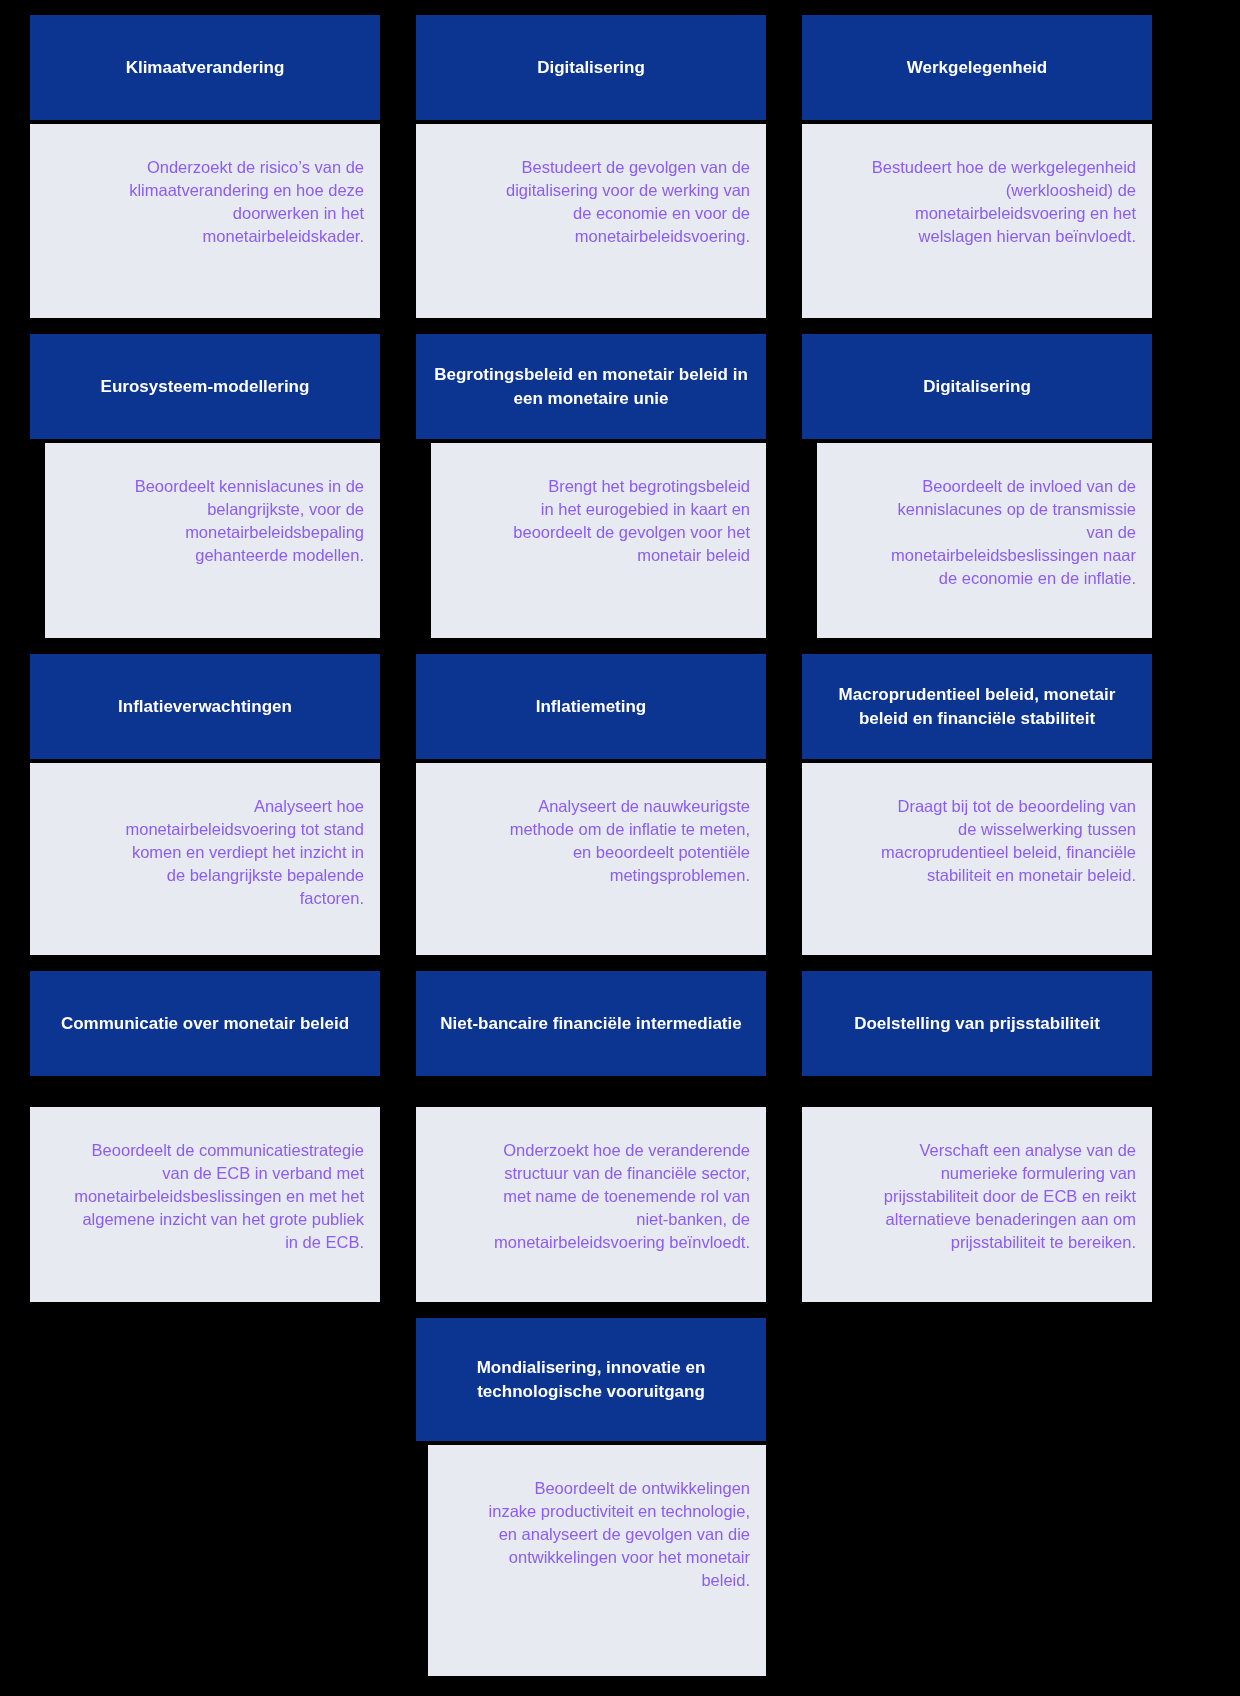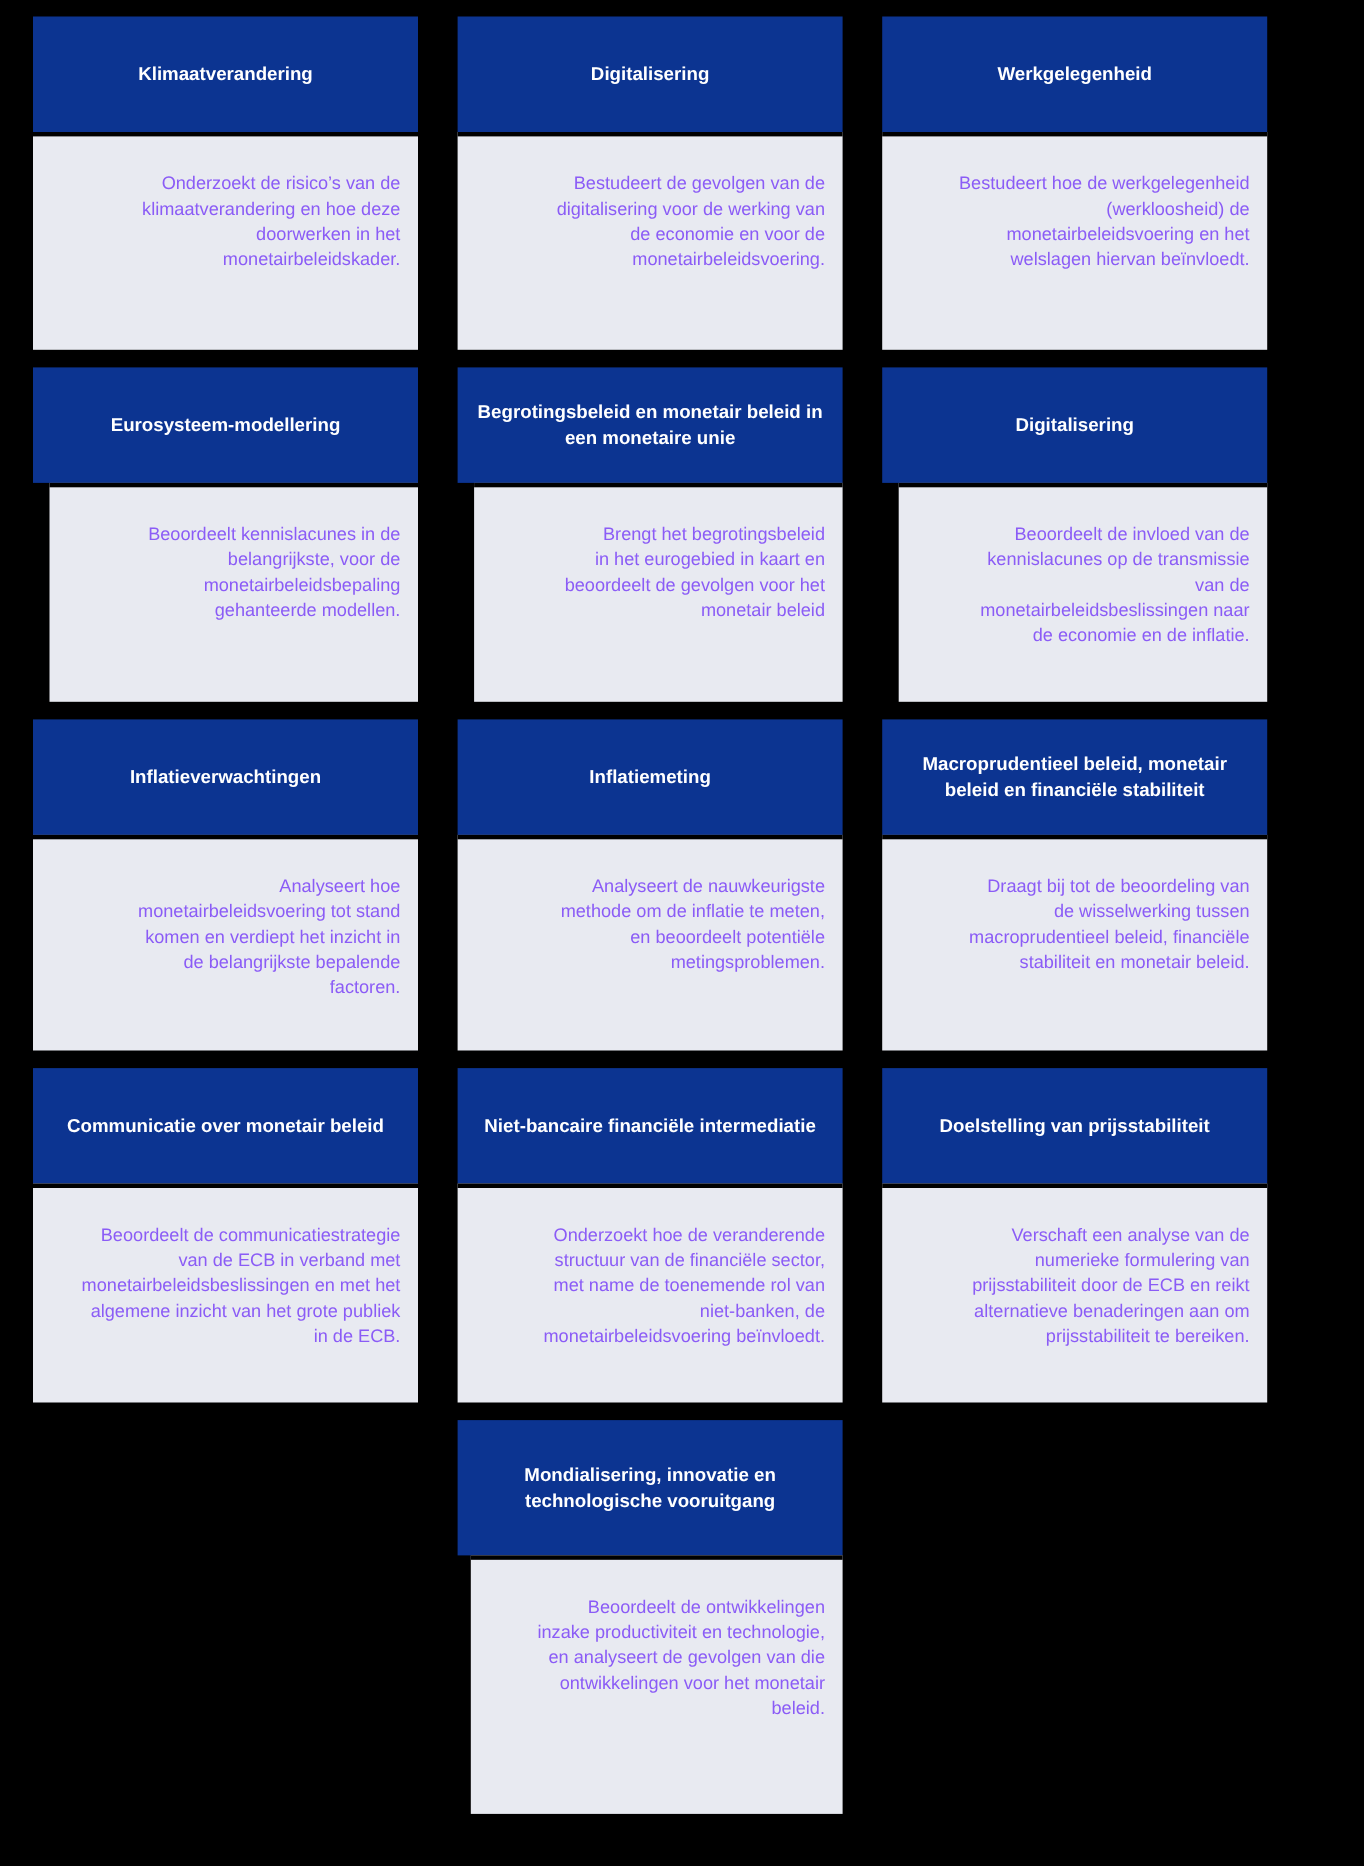--- a/index.html
+++ b/index.html
@@ -67,21 +67,21 @@
   }
   .card-body .txt {
     display: block;
     width: 100%;
     white-space: pre-line;
   }
   
   .row1 .card-body { min-height: 198px; }
   .row2 .card-body { min-height: 199px; margin-left: 15px; }
   .row3 .card-body { min-height: 196px; }
-  .row4 .card-body { min-height: 199px; }
+  .row4 .card-body { min-height: 199px; margin-top: 27px; }
   .row5 .card-body { min-height: 235px; margin-left: 12px; }
   .row5 .card-header { min-height: 123px; }
 </style>
 </head>
 <body>
 
 <div class="grid">
 
   <div class="cell row1">
     <div class="card">

